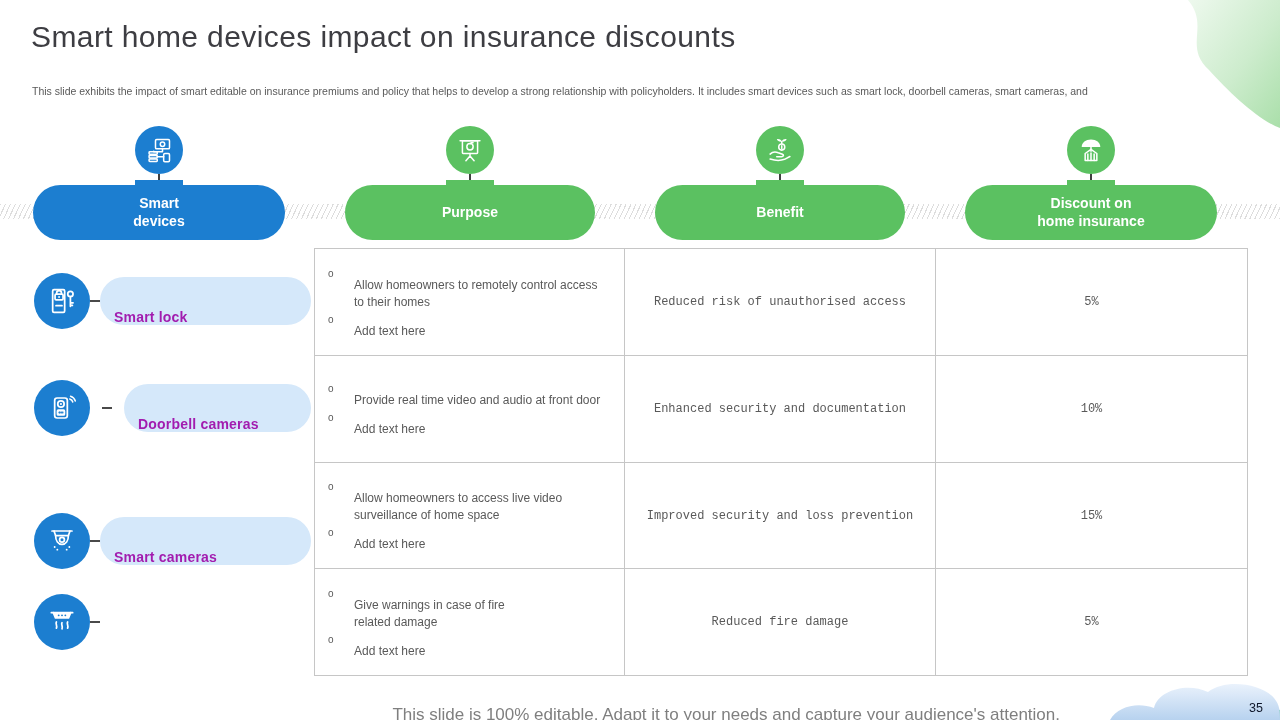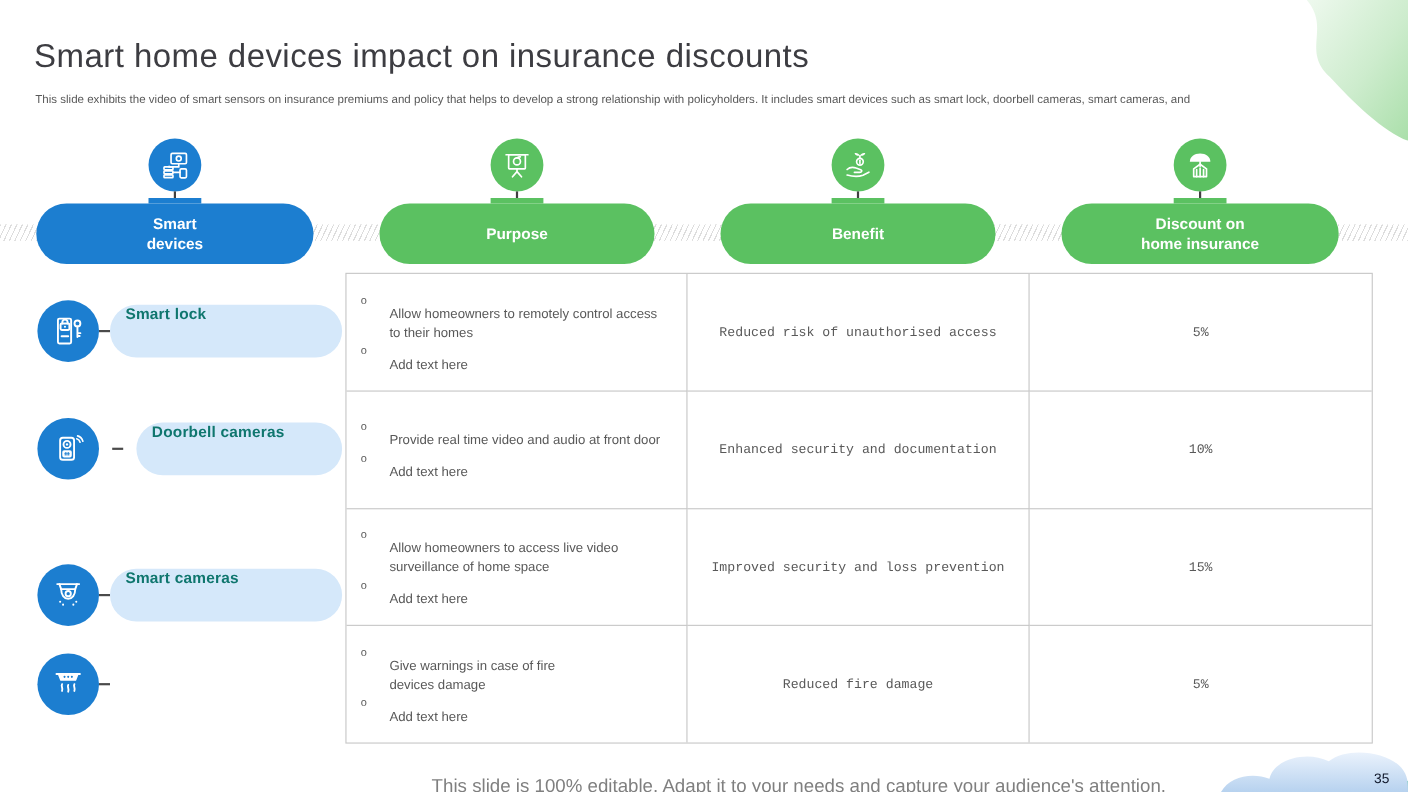--- a/index.html
+++ b/index.html
@@ -4,21 +4,21 @@
 <style>
   * { margin:0; padding:0; box-sizing:border-box; }
   html,body { width:1280px; height:720px; }
   body {
     position:relative; overflow:hidden; background:#ffffff;
     font-family:"Liberation Sans","DejaVu Sans",sans-serif; color:#595959;
   }
 
   
   .title {
-    position:absolute; left:31px; top:35px; font-size:30px; letter-spacing:.4px;
+    position:absolute; left:31px; top:20px; font-size:30px; letter-spacing:.4px;
     color:#3d3d42; font-weight:400;
   }
   .subtitle {
     position:absolute; left:32px; top:85px; width:1216px; font-size:10.5px;
     color:#595959; white-space:nowrap; overflow:hidden;
   }
 
   
   .corner-tr { position:absolute; top:0; right:0; width:125px; height:128px; z-index:1; }
   .corner-br { position:absolute; bottom:0; right:0; width:170px; height:78px; z-index:5; }
@@ -58,22 +58,22 @@
     display:flex; align-items:center;
   }
   #dev0 { top:273px; } #dev1 { top:380px;gap:12px; } #dev2 { top:513px; } #dev3 { top:594px; }
   .dcircle {
     width:56px; height:56px; border-radius:50%; background:#1c7ed0; flex:0 0 auto;
     display:flex; align-items:center; justify-content:center;
   }
   .ddash { width:10px; height:2px; background:#4a4a4a; flex:0 0 auto; }
   .dpill {
     flex:1; height:48px; border-radius:24px; background:#d5e8fa;
-    display:flex; align-items:flex-start; padding-left:14px;
-    font-weight:bold; font-size:14px; color:#0f766e; letter-spacing:.2px;
+    display:flex; align-items:flex-end; padding-left:14px;
+    font-weight:bold; font-size:14px; color:#a21caf; letter-spacing:.2px;
   }
 
   
   .grid {
     position:absolute; left:314px; top:248px; width:934px; height:428px; z-index:2;
     display:grid; grid-template-columns:310px 311px 311px;
     grid-template-rows:107px 107px 106px 106px;
     border:1px solid #c6c6c6; background:#fff;
   }
   .cell { border-right:1px solid #c6c6c6; border-bottom:1px solid #c6c6c6;
@@ -102,21 +102,21 @@
     <linearGradient id="gw" x1="0" y1="0" x2="1" y2="1">
       <stop offset="0" stop-color="#eef9ee"></stop>
       <stop offset="0.55" stop-color="#cdeccd"></stop>
       <stop offset="1" stop-color="#aadfaa"></stop>
     </linearGradient>
   </defs>
   <path d="M125,128 L125,0 L33,0 C55,26 28,46 54,70 C74,92 103,120 125,128 Z" fill="url(#gw)"></path>
 </svg>
 
 <div class="title">Smart home devices impact on insurance discounts</div>
-<div class="subtitle">This slide exhibits the video of smart sensors on insurance premiums and policy that helps to develop a strong relationship with policyholders. It includes smart devices such as smart lock, doorbell cameras, smart cameras, and</div>
+<div class="subtitle">This slide exhibits the impact of smart editable on insurance premiums and policy that helps to develop a strong relationship with policyholders. It includes smart devices such as smart lock, doorbell cameras, smart cameras, and</div>
 
 <div class="hatch"></div>
 
 <div class="hgroup" id="hg0">
   <div class="hcircle blue-bg">
     <span>
       <svg width="28" height="28" viewBox="0 0 24 24" fill="none" stroke="#fff" stroke-width="1.3" stroke-linecap="round" stroke-linejoin="round">
         <rect x="9" y="3" width="12" height="8" rx="1"></rect>
         <circle cx="15" cy="7" r="1.9"></circle>
         <path d="M15 11v2.5H7.5M7.5 13.5V13"></path>
@@ -307,21 +307,21 @@
   <div class="cell center">
     <span>Improved security and loss prevention</span>
   </div>
   <div class="cell center last-col">
     <span>15%</span>
   </div>
 
   <div class="cell purpose-cell last-row">
     <div class="li">
         <span class="marker">o</span>
-        <span class="li-text" style="max-width:180px">Give warnings in case of fire devices damage</span>
+        <span class="li-text" style="max-width:180px">Give warnings in case of fire related damage</span>
       </div>
     <div class="li">
         <span class="marker">o</span>
         <span class="li-text">Add text here</span>
       </div>
   </div>
   <div class="cell center last-row">
     <span>Reduced fire damage</span>
   </div>
   <div class="cell center last-col last-row">

